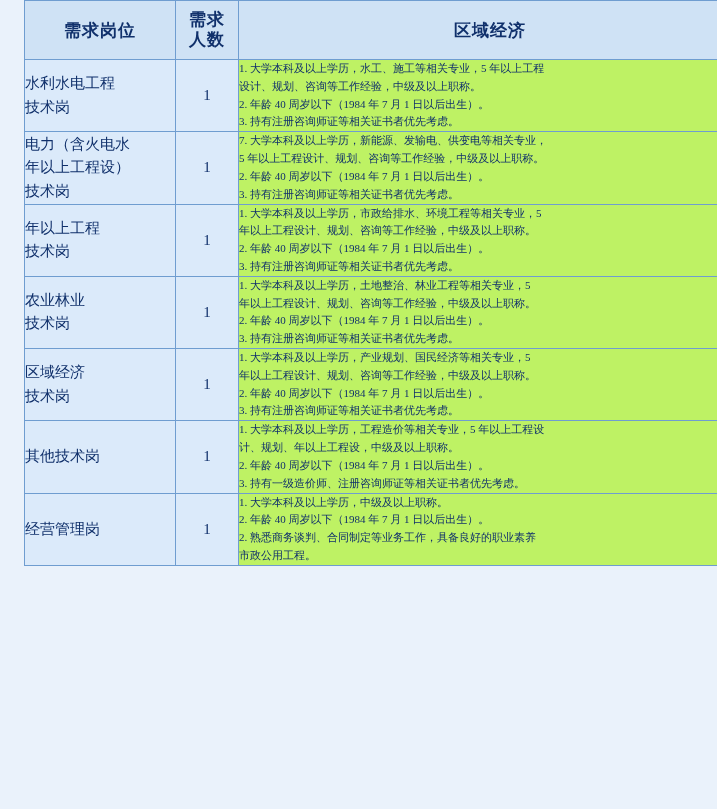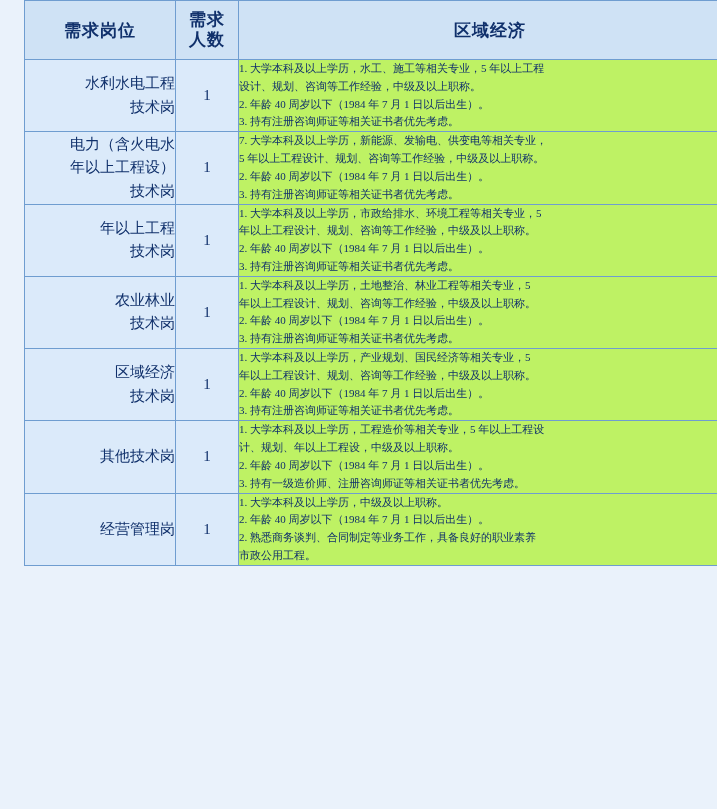--- a/index.html
+++ b/index.html
@@ -44,21 +44,21 @@
     letter-spacing: 1px;
     color: #10306b;
     text-align: center;
   }
   thead th.head-count {
     line-height: 1.15;
     padding: 0 6px;
   }
   td.post-cell {
     background: #dbeafa;
-    text-align: right;
+    text-align: left;
     font-size: 15px;
     line-height: 1.55;
     padding: 6px 4px;
     color: #10306b;
   }
   td.count-cell {
     background: #dbeafa;
     text-align: center;
     font-size: 15px;
     color: #10306b;

